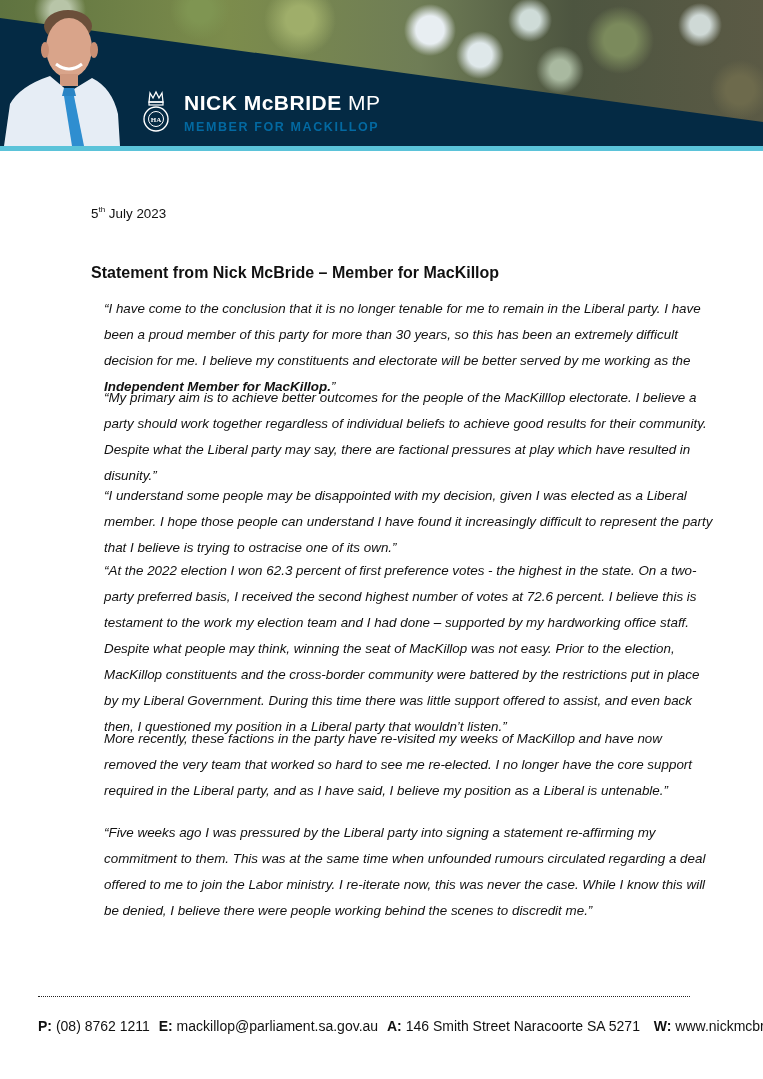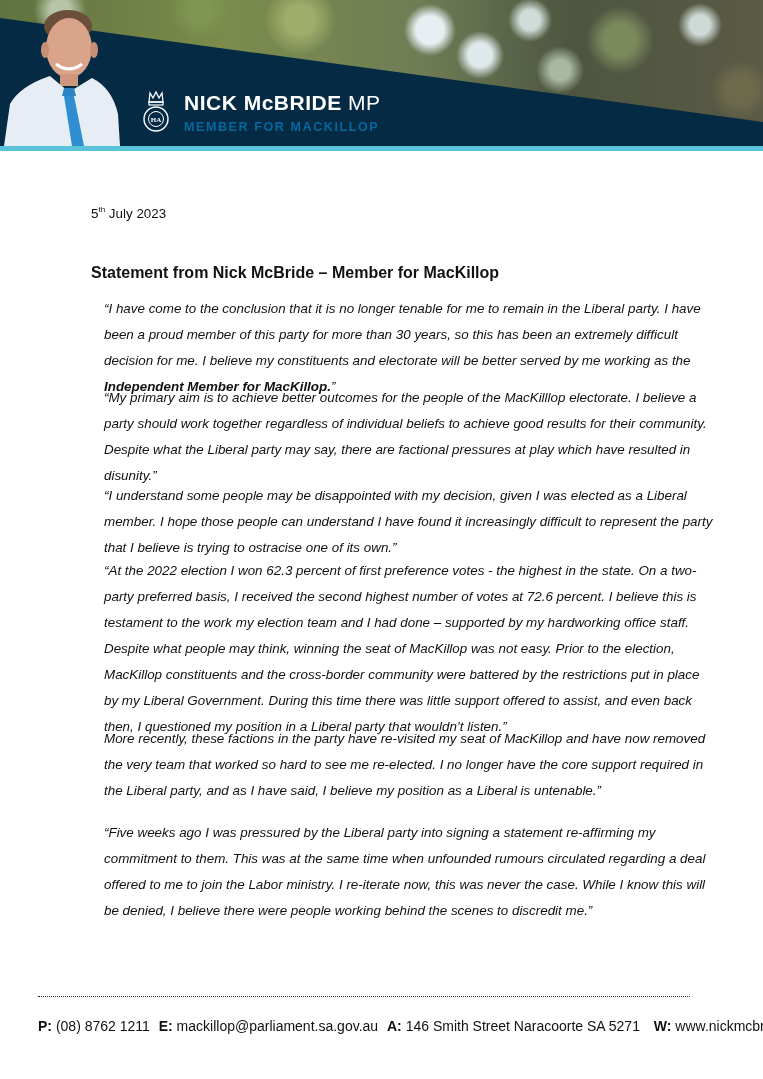--- a/index.html
+++ b/index.html
@@ -75,21 +75,21 @@
 <div class="heading">Statement from Nick McBride – Member for MacKillop</div>
 
 <p class="para" style="top:296px"><span>“I have come to the conclusion that it is no longer tenable for me to remain in the Liberal party. I have been a proud member of this party for more than 30 years, so this has been an extremely difficult decision for me. I believe my constituents and electorate will be better served by me working as the </span><b>Independent Member for MacKillop.</b><span>”</span></p>
 
 <p class="para" style="top:385px">“My primary aim is to achieve better outcomes for the people of the MacKilllop electorate. I believe a party should work together regardless of individual beliefs to achieve good results for their community. Despite what the Liberal party may say, there are factional pressures at play which have resulted in disunity.”</p>
 
 <p class="para" style="top:483px">“I understand some people may be disappointed with my decision, given I was elected as a Liberal member.  I hope those people can understand I have found it increasingly difficult to represent the party that I believe is trying to ostracise one of its own.”</p>
 
 <p class="para" style="top:558px">“At the 2022 election I won 62.3 percent of first preference votes - the highest in the state. On a two-party preferred basis, I received the second highest number of votes at 72.6 percent. I believe this is testament to the work my election team and I had done – supported by my hardworking office staff. Despite what people may think, winning the seat of MacKillop was not easy. Prior to the election, MacKillop constituents and the cross-border community were battered by the restrictions put in place by my Liberal Government. During this time there was little support offered to assist, and even back then, I questioned my position in a Liberal party that wouldn’t listen.”</p>
 
-<p class="para" style="top:726px">More recently, these factions in the party have re-visited my seat of MacKillop and have now removed the very team that worked so hard to see me re-elected. I no longer have the core support required in the Liberal party, and as I have said, I believe my position as a Liberal is untenable.”</p>
+<p class="para" style="top:726px">More recently, these factions in the party have re-visited my weeks of MacKillop and have now removed the very team that worked so hard to see me re-elected. I no longer have the core support required in the Liberal party, and as I have said, I believe my position as a Liberal is untenable.”</p>
 
 <p class="para" style="top:820px">“Five weeks ago I was pressured by the Liberal party into signing a statement re-affirming my commitment to them. This was at the same time when unfounded rumours circulated regarding a deal offered to me to join the Labor ministry. I re-iterate now, this was never the case.  While I know this will be denied, I believe there were people working behind the scenes to discredit me.”</p>
 
 <div class="footer-rule"></div>
 
 <div class="footer">
   <b>P:</b> <span>(08) 8762 1211</span><span class="gap"></span>
   <b>E:</b> <span>mackillop@parliament.sa.gov.au</span><span class="gap"></span>
   <b>A:</b> <span>146 Smith Street Naracoorte SA 5271</span><span class="gap"></span><span class="gap"></span>
   <b>W:</b> <span>www.nickmcbride.com.au</span>

